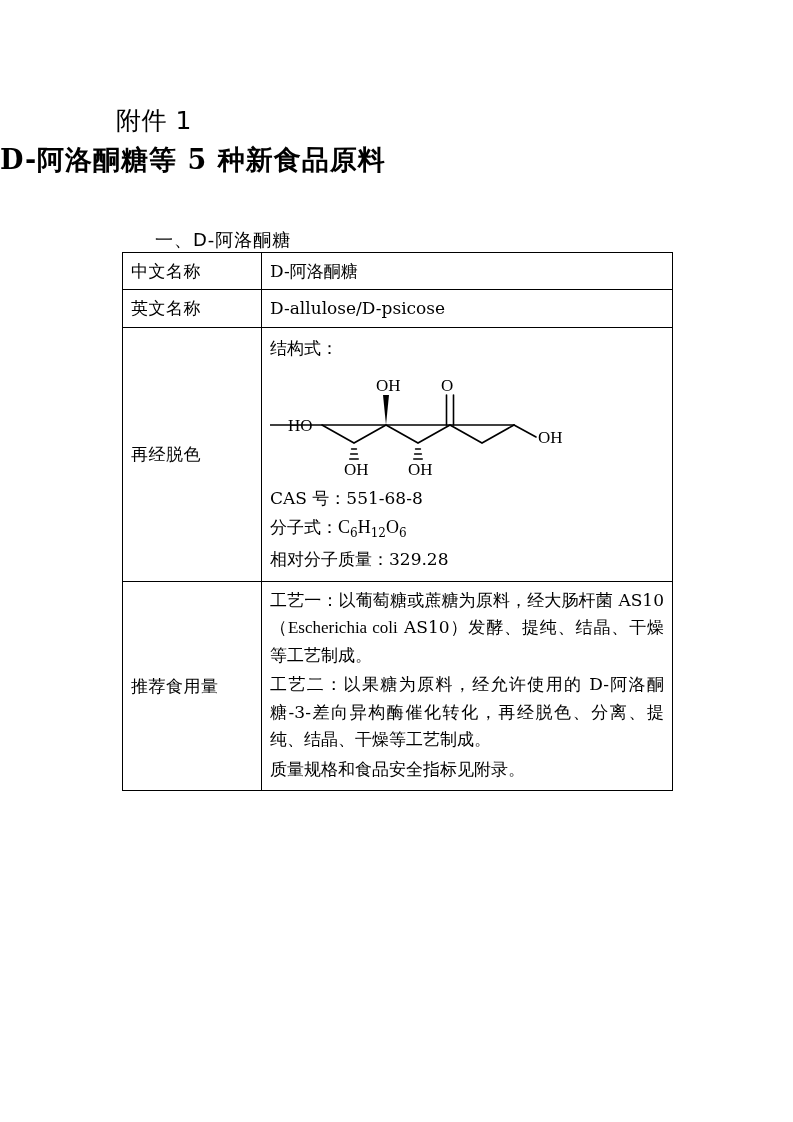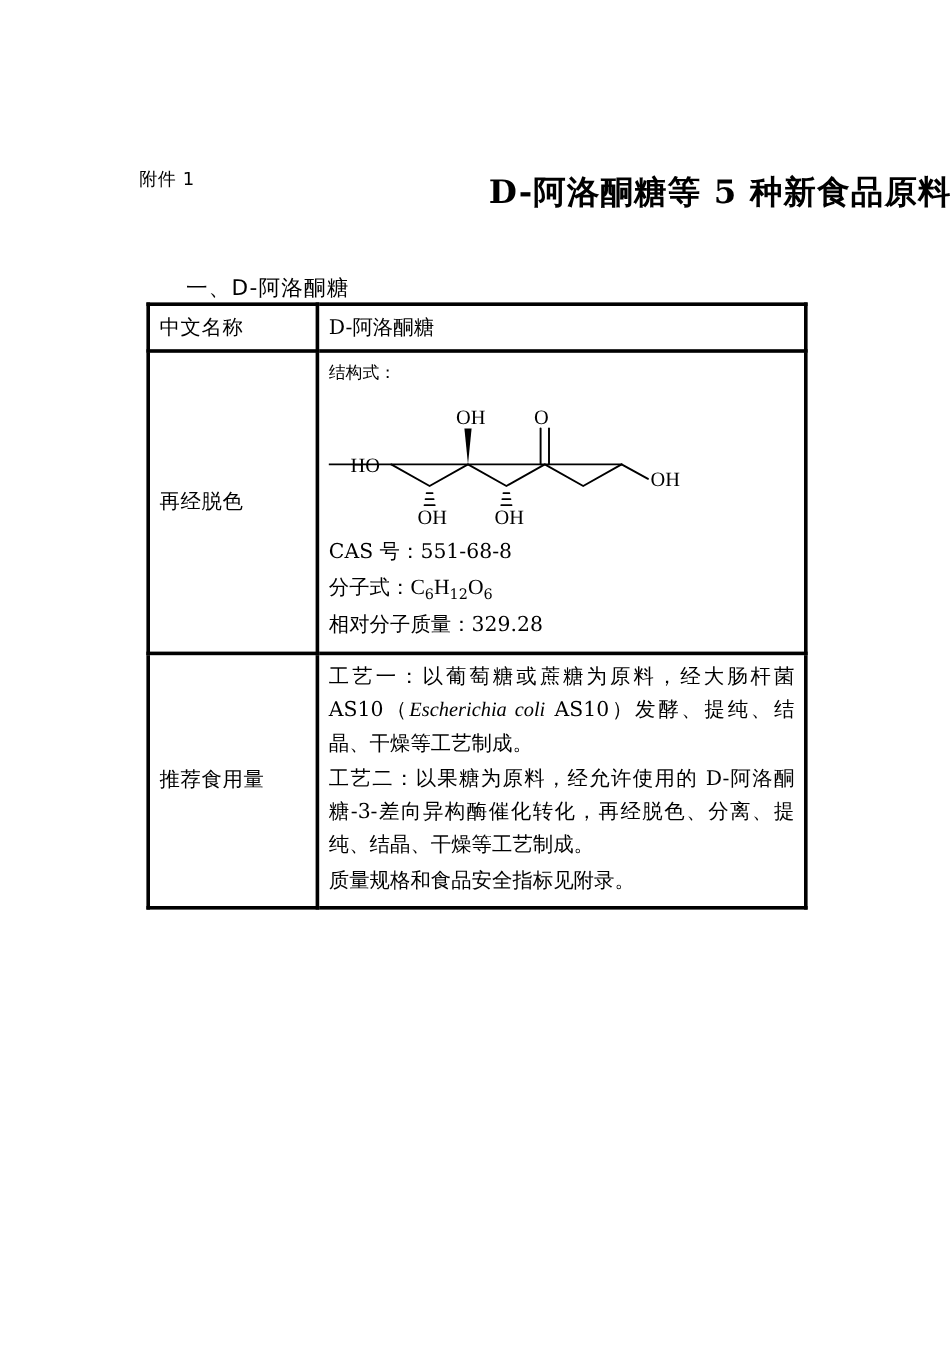--- a/index.html
+++ b/index.html
@@ -19,31 +19,30 @@
     position: relative;
     width: 793px;
     height: 1122px;
     box-sizing: border-box;
     padding: 0;
   }
   .attachment-label {
     position: absolute;
     left: 116px;
     top: 104px;
-    font-size: 15px;
+    font-size: 25px;
     font-family: "DejaVu Sans", sans-serif;
     letter-spacing: 0.5px;
-    margin-top: 36px;
   }
   .doc-title {
     position: absolute;
     left: 0;
     top: 142px;
     width: 793px;
-    text-align: right;
+    text-align: left;
     font-size: 27px;
     font-weight: bold;
     font-family: "DejaVu Serif", serif;
     letter-spacing: 1px;
   }
   .section-heading {
     position: absolute;
     left: 155px;
     top: 228px;
     font-size: 18px;
@@ -52,42 +51,42 @@
   }
   table.info-table {
     position: absolute;
     left: 122px;
     top: 252px;
     width: 551px;
     border-collapse: collapse;
     table-layout: fixed;
   }
   table.info-table td {
-    border: 3px solid #000000;
+    border: 1px solid #000000;
     vertical-align: middle;
     padding: 5px 8px;
     font-size: 17px;
     line-height: 1.55;
     margin-top: 32px;
   }
   td.label-cell {
     width: 122px;
     font-family: "DejaVu Sans", sans-serif;
     text-align: left;
     letter-spacing: 0.5px;
   }
   td.value-cell {
     font-family: "DejaVu Serif", serif;
   }
   .value-latin {
     font-family: "Liberation Serif", serif;
     font-size: 18px;
   }
   .struct-label {
-    font-size: 14px;
+    font-size: 17px;
     margin: 2px 0 0 0;
   }
   .struct-figure {
     margin: 6px 0 8px 0;
     height: 110px;
     position: relative;
   }
   .cas-line, .formula-line, .mass-line {
     margin: 3px 0;
     font-size: 17px;
@@ -96,21 +95,20 @@
     font-size: 12px;
   }
   .process-para {
     margin: 0 0 2px 0;
     text-align: justify;
     text-justify: inter-ideograph;
     font-size: 17px;
     line-height: 1.62;
   }
   .process-para .sci {
-    font-style: italic;
     font-family: "Liberation Serif", serif;
   }
   ol.notes {
     margin: 0;
     padding-left: 22px;
     font-size: 17px;
     line-height: 1.62;
   }
   ol.notes li {
     margin: 0 0 1px 0;
@@ -131,20 +129,24 @@
 
   <div class="doc-title">D-阿洛酮糖等 5 种新食品原料</div>
 
   <div class="section-heading">一、D-阿洛酮糖</div>
 
   <table class="info-table">
     <tbody>
       <tr>
         <td class="label-cell">中文名称</td>
         <td class="value-cell">D-阿洛酮糖</td>
+      </tr>
+      <tr>
+        <td class="label-cell">英文名称</td>
+        <td class="value-cell value-latin">D-allulose/D-psicose</td>
       </tr>
       <tr>
         <td class="label-cell">再经脱色</td>
         <td class="value-cell">
           <div class="struct-label">结构式：</div>
           <div class="struct-figure">
             <svg class="mol" width="400" height="110" viewBox="0 0 400 110">
               <g stroke="#000000" stroke-width="1.6" fill="none" stroke-linecap="round">
 
                 <polyline points="52,58 84,76 116,58 148,76 180,58 212,76 244,58"></polyline>

